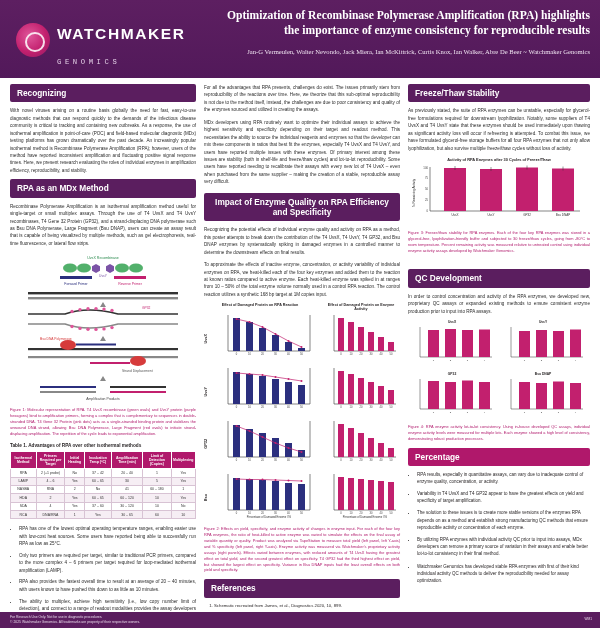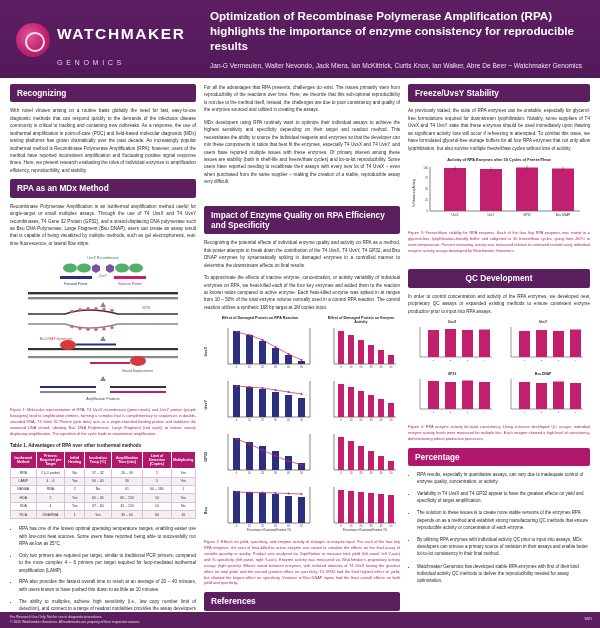--- a/index.html
+++ b/index.html
@@ -21,23 +21,23 @@
     color:#fff;
   }
   .logo-wrap { position:absolute; left:16px; top:16px; width:185px; height:48px; display:flex; align-items:center; gap:7px; }
   .logo-mark { width:34px; height:34px; border-radius:50%; background:#c6206e;
      background:radial-gradient(circle at 40% 38%, #e0579b 0%, #c2206e 55%, #8e1a63 100%);
      position:relative; flex:0 0 auto; }
   .logo-mark:after{ content:""; position:absolute; left:9px; top:9px; width:16px; height:16px;
      border-radius:50%; border:2px solid rgba(255,255,255,.85); }
   .logo-text { line-height:1; }
   .logo-name { font-size:15.5px; font-weight:700; letter-spacing:1.6px; color:#fff;margin-top:12px; }
-  .logo-sub { font-size:7.2px; letter-spacing:3.6px; color:#e3cfe6; margin-top:17px; }
-
-  .title-block { position:absolute; left:210px; top:9px; width:380px; text-align:left; }
+  .logo-sub { font-size:7.2px; letter-spacing:3.6px; color:#e3cfe6; margin-top:17px;font-family:Liberation Mono, monospace; }
+
+  .title-block { position:absolute; left:210px; top:9px; width:380px; text-align:right;font-family:Liberation Serif, serif; }
   .ptitle { font-size:11.6px; font-weight:700; line-height:1.28; color:#fff; }
   .pauthors { font-size:6.6px; line-height:1.45; color:#efe2f0; margin-top:8px; }
 
   
   .col { position:absolute; top:84px; }
   .col1 { left:10px;  width:186px; }
   .col2 { left:204px; width:196px; }
   .col3 { left:408px; width:182px; }
 
   .sec-head {
@@ -255,21 +255,21 @@
       <li>The ability to multiplex, achieve high sensitivity (i.e., low copy number limit of detection), and connect to a range of readout modalities provides the assay developers with flexibility in method design.</li>
       <li>RPA is amenable to creating reaction mixes in lyophilized format, reducing cold-chain storage concerns, extending shelf life, and providing compatibility with point-of-care (POC) or field-based detection systems.</li>
     </ul>
   </div>
 
   <div class="col col2">
 
     <p class="body">For all the advantages that RPA presents, challenges do exist. The issues primarily stem from reproducibility of the reactions over time. Here, we theorize that this sub-optimal reproducibility is not due to the method itself, instead, the challenges are due to poor consistency and quality of the enzymes sourced and utilized in creating the assays.</p>
     <p class="body">MDx developers using RPA routinely want to optimize their individual assays to achieve the highest sensitivity and specificity depending on their target and readout method. This necessitates the ability to source the individual reagents and enzymes so that the developer can mix these components in ratios that best fit the enzymes, especially T4 UvsX and T4 UvsY, and users have reported multiple issues with these enzymes. Of primary interest among these issues are stability (both in shelf-life and freeze/thaw cycles) and lot-to-lot reproducibility. Some users have reported needing to recalibrate their assays with every new lot of T4 UvsX – even when purchased from the same supplier – making the creation of a stable, reproducible assay very difficult.</p>
 
-    <div class="sec-head two" style="margin-top:20px;">Impact of Enzyme Quality on RPA Efficiency and Specificity</div>
+    <div class="sec-head two" style="margin-top:7px;text-align:center;">Impact of Enzyme Quality on RPA Efficiency and Specificity</div>
     <p class="body">Recognizing the potential effects of individual enzyme quality and activity on RPA as a method, this poster attempts to break down the contribution of the T4 UvsX, T4 UvsY, T4 GP32, and Bsu DNAP enzymes by systematically spiking in damaged enzymes in a controlled manner to determine the downstream effects on final results.</p>
     <p class="body">To approximate the effects of inactive enzyme, concentration, or activity variability of individual enzymes on RPA, we heat-killed each of the four key enzymes and added them to the reaction at known ratios compared to active enzyme. Each heat-killed enzyme was spiked in at ranges from 10 – 50% of the total enzyme volume normally used in a control RPA reaction. The control reaction utilizes a synthetic 168 bp target at 1M copies input.</p>
 
     <div style="margin-top:2px;">
       <div class="chartrow" style="margin-bottom:1px;">
         <div style="width:112px;">
           <div class="chart-title">Effect of Damaged Protein on RPA Reaction</div>
         </div>
         <div style="width:78px;">
           <div class="chart-title">Effect of Damaged Protein on Enzyme Activity</div>
@@ -525,21 +525,21 @@
     <div class="refs">
       <ol>
         <li>Schematic recreated from James, et al., Diagnostics 2020, 10, 899.</li>
 
       </ol>
     </div>
   </div>
 
   <div class="col col3">
 
-    <div class="sec-head">Freeze/UvsY Stability</div>
+    <div class="sec-head">Freeze/Thaw Stability</div>
     <p class="body">As previously stated, the suite of RPA enzymes can be unstable, especially for glycerol-free formulations required for downstream lyophilization. Notably, some suppliers of T4 UvsX and T4 UvsY state that these enzymes should be used immediately upon thawing as significant activity loss will occur if refreezing is attempted. To combat this issue, we have formulated glycerol-free storage buffers for all four RPA enzymes that not only allow lyophilization, but also survive multiple freeze/thaw cycles without loss of activity.</p>
 
     <div style="margin-top:2px;">
       <div class="chart-title" style="font-size:3.9px;">Activity of RPA Enzymes after 30 Cycles of Freeze/Thaw</div>
       <svg width="182" height="60" viewBox="0 0 182 60" xmlns="http://www.w3.org/2000/svg">
         <line x1="22" y1="4" x2="22" y2="48" stroke="#333" stroke-width=".6"></line>
         <line x1="22" y1="48" x2="172" y2="48" stroke="#333" stroke-width=".6"></line>
         <g font-size="2.8" fill="#444" font-family="Liberation Sans" text-anchor="end">
           <text x="20" y="49">0</text>
             <text x="20" y="38">25</text>
@@ -563,21 +563,21 @@
           <text x="47" y="53">UvsX</text>
             <text x="83" y="53">UvsY</text>
           <text x="119" y="53">GP32</text>
             <text x="155" y="53">Bsu DNAP</text>
         </g>
         <text x="7" y="30" font-size="3" fill="#333" font-family="Liberation Sans" transform="rotate(-90 7 30)" text-anchor="middle">% Remaining Activity</text>
       </svg>
     </div>
     <div class="caption">Figure 3: Freeze/thaw stability for RPA enzymes. Each of the four key RPA enzymes was stored in a glycerol-free, lyophilization-friendly buffer and subjected to 30 freeze/thaw cycles, going from -80°C to room temperature. Percent remaining activity was measured relative to untreated control using individual enzyme activity assays developed by Watchmaker Genomics.</div>
 
-    <div class="sec-head" style="margin-top:16px;text-align:center;">QC Development</div>
+    <div class="sec-head" style="margin-top:16px;">QC Development</div>
     <p class="body">In order to control concentration and activity of the RPA enzymes, we developed new, proprietary QC assays or expanded existing methods to ensure consistent enzyme production prior to input into RPA assays.</p>
 
     <div style="display:flex; flex-wrap:wrap; gap:3px; margin-top:1px;">
       <div style="width:88px;">
         <div class="chart-title" style="font-size:3.3px;">UvsX</div>
         <svg width="88" height="40" viewBox="0 0 88 40" xmlns="http://www.w3.org/2000/svg">
           <line x1="12" y1="2" x2="12" y2="32" stroke="#333" stroke-width=".5"></line>
           <line x1="12" y1="32" x2="84" y2="32" stroke="#333" stroke-width=".5"></line>
           <g fill="#c2206e">
             <rect x="20" y="5" width="11" height="27"></rect>

